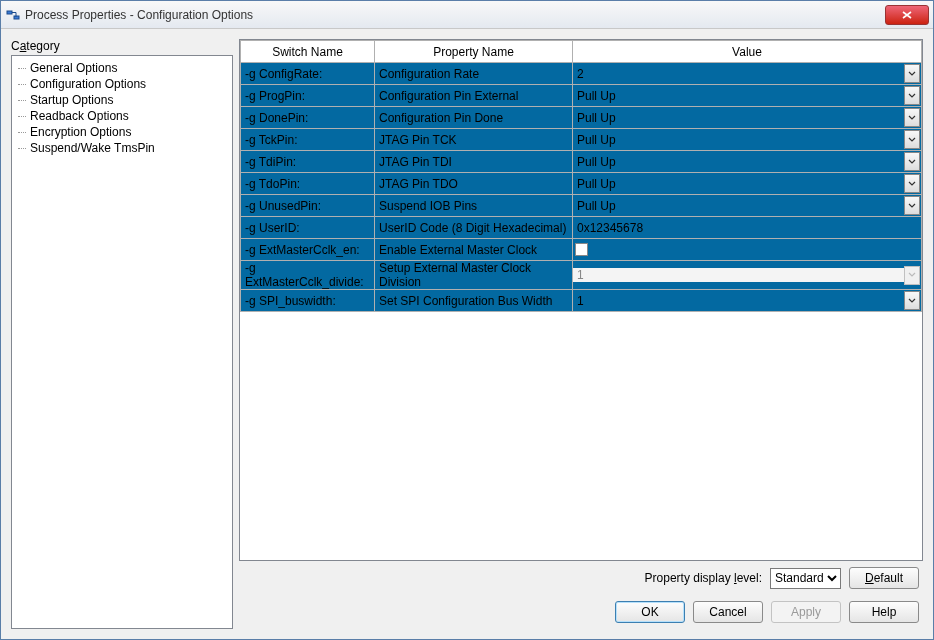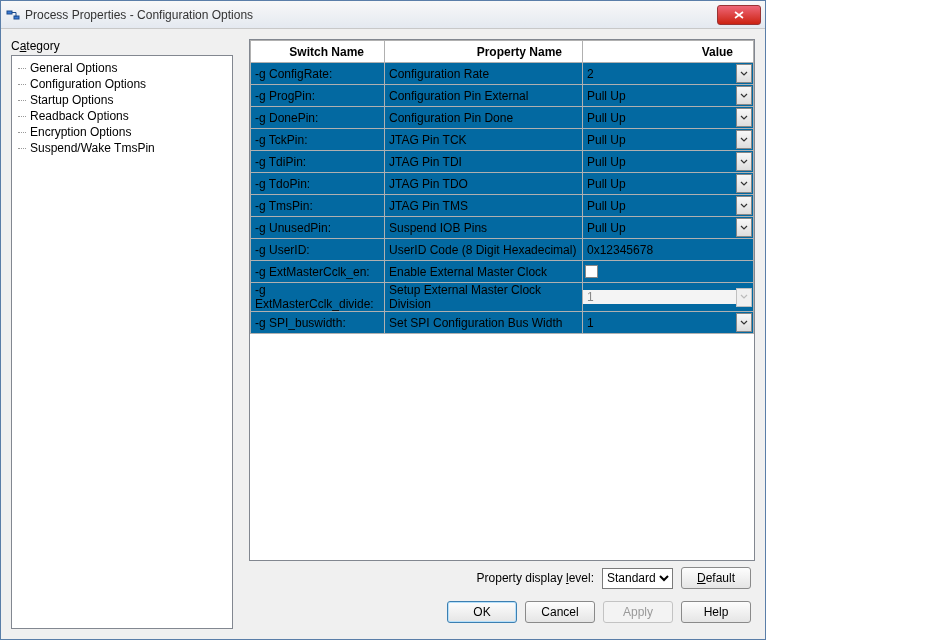--- a/index.html
+++ b/index.html
@@ -1,34 +1,34 @@
 <!DOCTYPE html>
 <html><head>
 <meta charset="utf-8">
 <style>
   * { box-sizing: border-box; font-family: "Segoe UI", Tahoma, sans-serif; font-size: 12px; }
   html, body { margin:0; padding:0; width:934px; height:640px; overflow:hidden; }
-  .window { width:766px; height:640px; border:1px solid #5a7ea8; background:#f0f0f0; position:relative; display:flex; flex-direction:column; }
+  .window { width:934px; height:640px; border:1px solid #5a7ea8; background:#f0f0f0; position:relative; display:flex; flex-direction:column; }
   .titlebar { height:28px; background:linear-gradient(#f8f8f8,#e4e9f0); border-bottom:1px solid #c8c8c8; display:flex; align-items:center; padding:0 4px; }
   .titlebar-icon { width:16px; height:16px; margin-right:4px; display:flex; align-items:center; justify-content:center; color:#1a4b8c; font-size:10px;}
   .titlebar-title { flex:1; color:#333; }
   .titlebar-buttons { display:flex; gap:0; }
   .close-btn { width:44px; height:20px; background:linear-gradient(#e67,#c21); border:1px solid #933; border-radius:3px; color:#fff; display:flex; align-items:center; justify-content:center; font-weight:bold; font-size:11px;}
-  .content { flex:1; padding:10px; display:flex; gap:16px; overflow:hidden; }
+  .content { flex:1; padding:10px; display:flex; gap:6px; overflow:hidden; }
   .category-panel { width:222px; display:flex; flex-direction:column; }
   .category-label { margin-bottom:2px; }
   .category-label .ul { text-decoration:underline; }
   .tree { flex:1; border:1px solid #828790; background:#fff; padding:4px 2px; overflow:auto; }
   .tree-item { padding:1px 2px 1px 16px; position:relative; white-space:nowrap; cursor:default;}
   .tree-item::before { content:""; position:absolute; left:4px; top:50%; width:8px; border-top:1px dotted #999;}
   .tree-item.selected { color:#000000; }
   .right-panel { flex:1; display:flex; flex-direction:column; min-width:0;}
   .grid-wrap { flex:1; border:1px solid #828790; background:#fff; overflow:hidden; display:flex; flex-direction:column;}
   table.grid { border-collapse:collapse; width:100%; table-layout:fixed;}
-  table.grid th { background:#fff; border:1px solid #b0b0b0; padding:3px 20px; font-weight:bold; text-align:right; height:22px;}
+  table.grid th { background:#fff; border:1px solid #b0b0b0; padding:3px 20px; font-weight:normal; text-align:center; height:22px;}
   table.grid td { border:1px solid #b0b0b0; padding:0 4px; height:22px; vertical-align:middle; background:#0369a1;}
   .switch-col { width:134px; }
   .prop-col { width:198px; }
   .val-col { }
   .val-cell { position:relative; padding:0 !important;}
   .val-inner { display:flex; align-items:center; height:21px;}
   .val-text { flex:1; padding:0 4px; overflow:hidden; white-space:nowrap;}
   .dd-btn { width:16px; height:19px; border:1px solid #888; background:linear-gradient(#f8f8f8,#ddd); display:flex; align-items:center; justify-content:center; font-size:8px; margin-right:1px;}
   .dd-btn.disabled { color:#aaa; border-color:#c0c0c0; background:#f0f0f0;}
   .val-text.disabled { color:#888; background:#f4f4f4;}
@@ -173,34 +173,20 @@
                     <div class="val-text">Pull Up</div>
                     <div class="dd-btn">
                       <svg width="8" height="6">
                         <path d="M1 1 L4 4 L7 1" fill="none" stroke="#333" stroke-width="1.2"></path>
                       </svg>
                     </div>
                   </div>
                 </td>
               </tr>
               <tr>
-                <td>-g TmsPin:</td>
-                <td>JTAG Pin TMS</td>
-                <td class="val-cell">
-                  <div class="val-inner">
-                    <div class="val-text">Pull Up</div>
-                    <div class="dd-btn">
-                      <svg width="8" height="6">
-                        <path d="M1 1 L4 4 L7 1" fill="none" stroke="#333" stroke-width="1.2"></path>
-                      </svg>
-                    </div>
-                  </div>
-                </td>
-              </tr>
-              <tr>
                 <td>-g UnusedPin:</td>
                 <td>Suspend IOB Pins</td>
                 <td class="val-cell">
                   <div class="val-inner">
                     <div class="val-text">Pull Up</div>
                     <div class="dd-btn">
                       <svg width="8" height="6">
                         <path d="M1 1 L4 4 L7 1" fill="none" stroke="#333" stroke-width="1.2"></path>
                       </svg>
                     </div>

